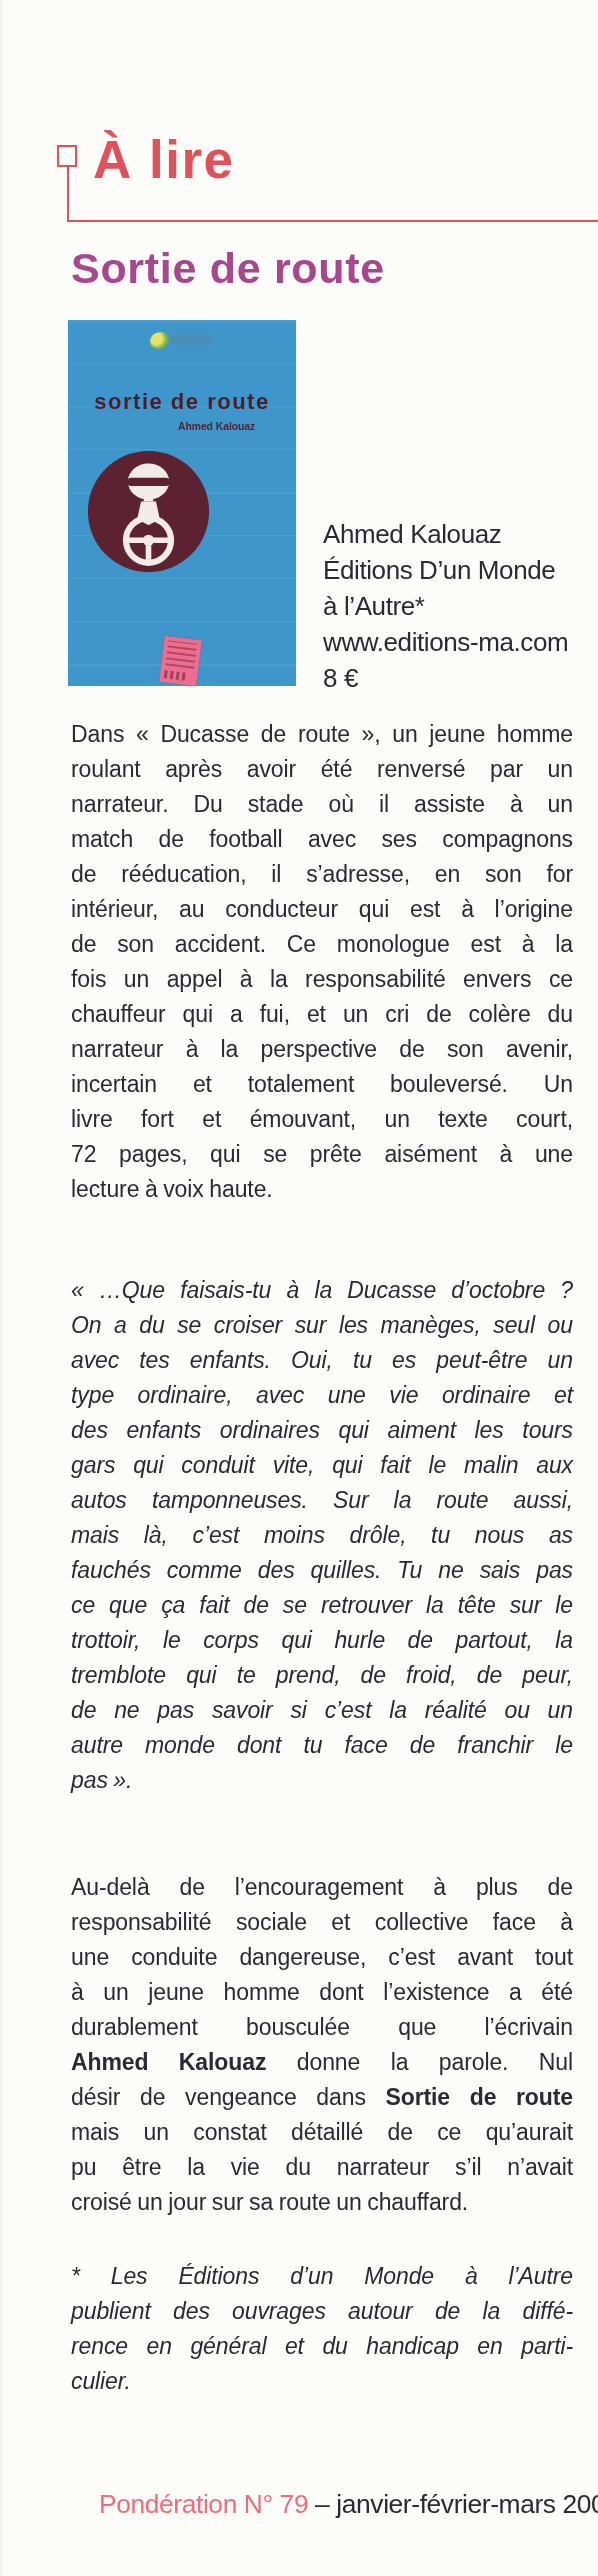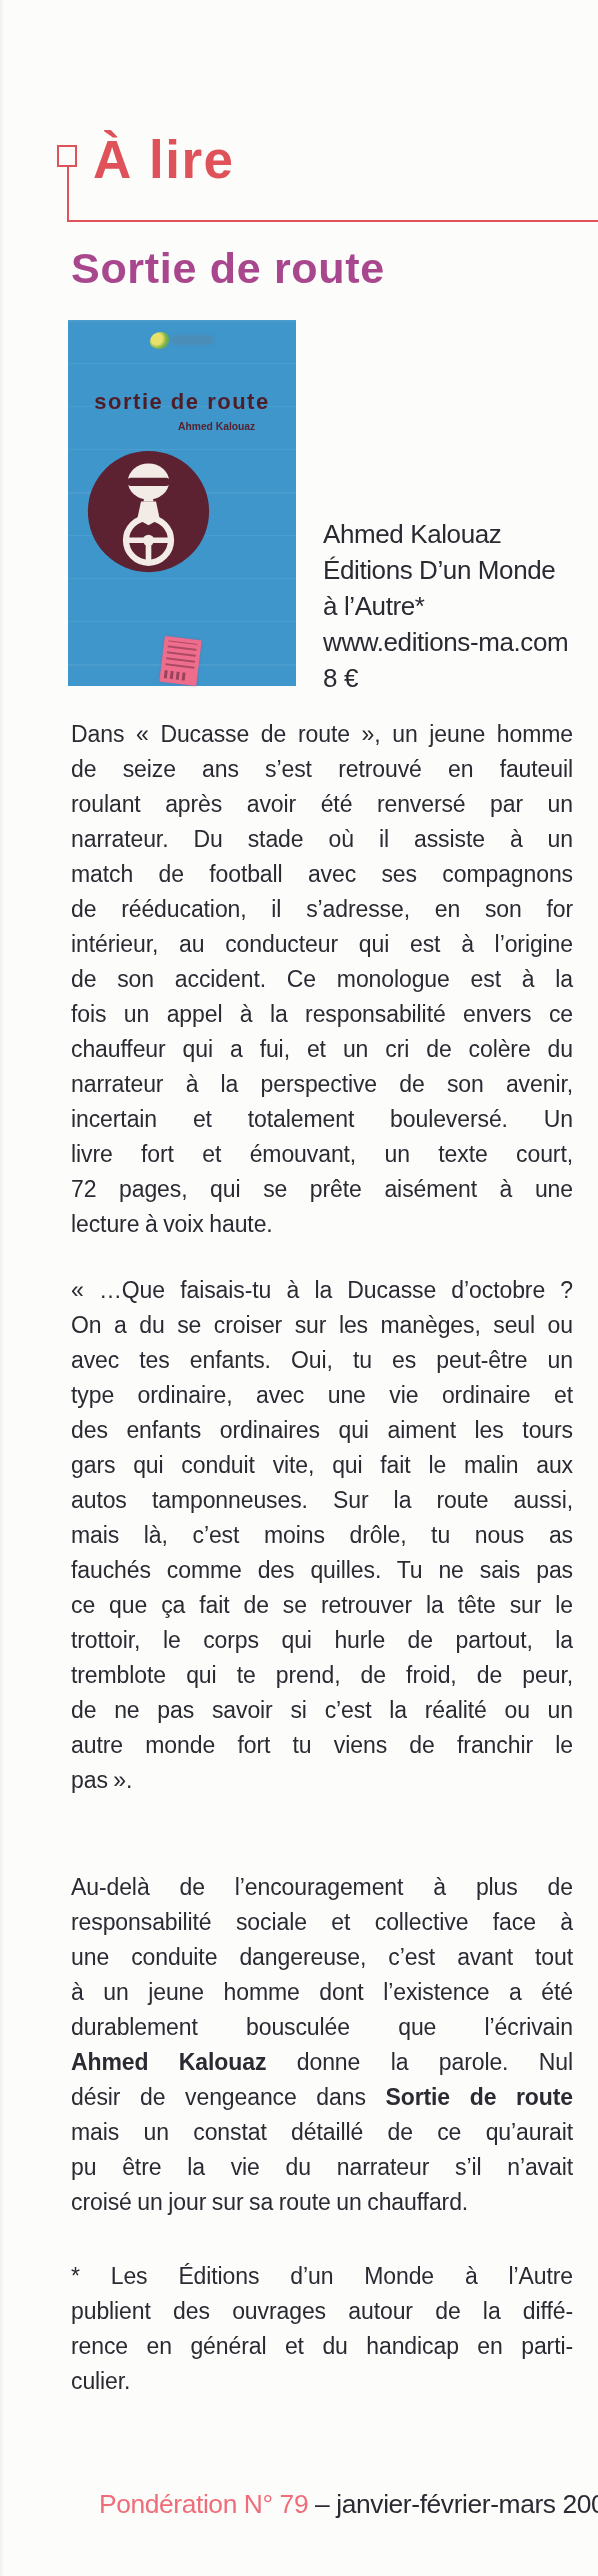--- a/index.html
+++ b/index.html
@@ -45,21 +45,21 @@
     background:repeating-linear-gradient(90deg,rgba(70,25,40,.5) 0 2.9px,rgba(0,0,0,0) 2.9px 5.9px);
     filter:blur(0.5px);}
 
   
   .details{left:323px;top:516px;width:264px;font-size:26px;line-height:36px;letter-spacing:-0.4px;}
 
   
   .para{left:71px;width:502px;font-size:23px;line-height:35px;letter-spacing:-0.1px;word-spacing:-0.7px;}
   .para .bl{text-align:justify;text-align-last:justify;}
   .para .bl.last{text-align-last:left;}
-  .para.italic{}
+  .para.italic{font-style:italic;}
   .p1{top:717px;}
   .p2{top:1273px;}
   .p3{top:1870px;}
   .p4{top:2259px;}
 
   
   .footer{left:71px;top:2489px;font-size:26.4px;letter-spacing:-0.4px;white-space:nowrap;margin-left:28px;}
   .footer .issue{color:var(--footer_pink,#ee6d79);}
   .footer .date{color:var(--body_ink,#2b2a33);}
 </style>
@@ -108,21 +108,20 @@
   <div class="abs details">
       <div class="bl">Ahmed Kalouaz</div>
       <div class="bl">Éditions D’un Monde</div>
       <div class="bl">à l’Autre*</div>
       <div class="bl">www.editions-ma.com</div>
       <div class="bl last">8 €</div>
     </div>
 
   <div class="abs para p1">
       <div class="bl">Dans « Ducasse de route », un jeune homme</div>
-      <div class="bl">de seize ans s’est retrouvé en fauteuil</div>
       <div class="bl">roulant après avoir été renversé par un</div>
       <div class="bl">narrateur. Du stade où il assiste à un</div>
       <div class="bl">match de football avec ses compagnons</div>
       <div class="bl">de rééducation, il s’adresse, en son for</div>
       <div class="bl">intérieur, au conducteur qui est à l’origine</div>
       <div class="bl">de son accident. Ce monologue est à la</div>
       <div class="bl">fois un appel à la responsabilité envers ce</div>
       <div class="bl">chauffeur qui a fui, et un cri de colère du</div>
       <div class="bl">narrateur à la perspective de son avenir,</div>
       <div class="bl">incertain et totalement bouleversé. Un</div>
@@ -137,21 +136,21 @@
       <div class="bl">type ordinaire, avec une vie ordinaire et</div>
       <div class="bl">des enfants ordinaires qui aiment les tours</div>
       <div class="bl">gars qui conduit vite, qui fait le malin aux</div>
       <div class="bl">autos tamponneuses. Sur la route aussi,</div>
       <div class="bl">mais là, c’est moins drôle, tu nous as</div>
       <div class="bl">fauchés comme des quilles. Tu ne sais pas</div>
       <div class="bl">ce que ça fait de se retrouver la tête sur le</div>
       <div class="bl">trottoir, le corps qui hurle de partout, la</div>
       <div class="bl">tremblote qui te prend, de froid, de peur,</div>
       <div class="bl">de ne pas savoir si c’est la réalité ou un</div>
-      <div class="bl">autre monde fort tu viens de franchir le</div>
+      <div class="bl">autre monde dont tu face de franchir le</div>
       <div class="bl last">pas ».</div>
     </div>
   <div class="abs para p4 italic">
       <div class="bl">* Les Éditions d’un Monde à l’Autre</div>
       <div class="bl">publient des ouvrages autour de la diffé-</div>
       <div class="bl">rence en général et du handicap en parti-</div>
       <div class="bl last">culier.</div>
     </div>
   <div class="abs para p3">
       <div class="bl">Au-delà de l’encouragement à plus de</div>

